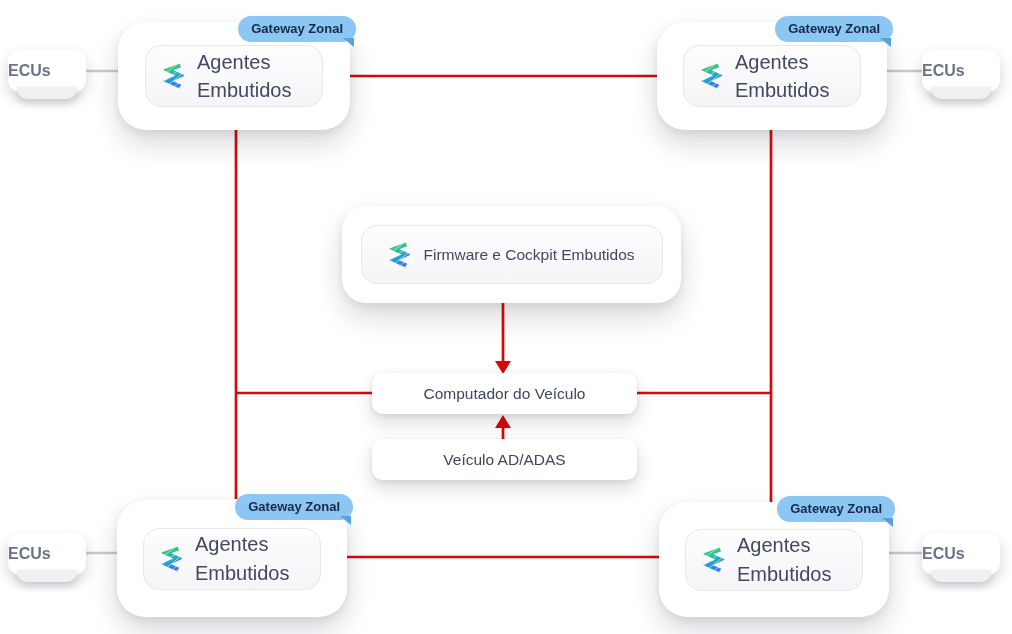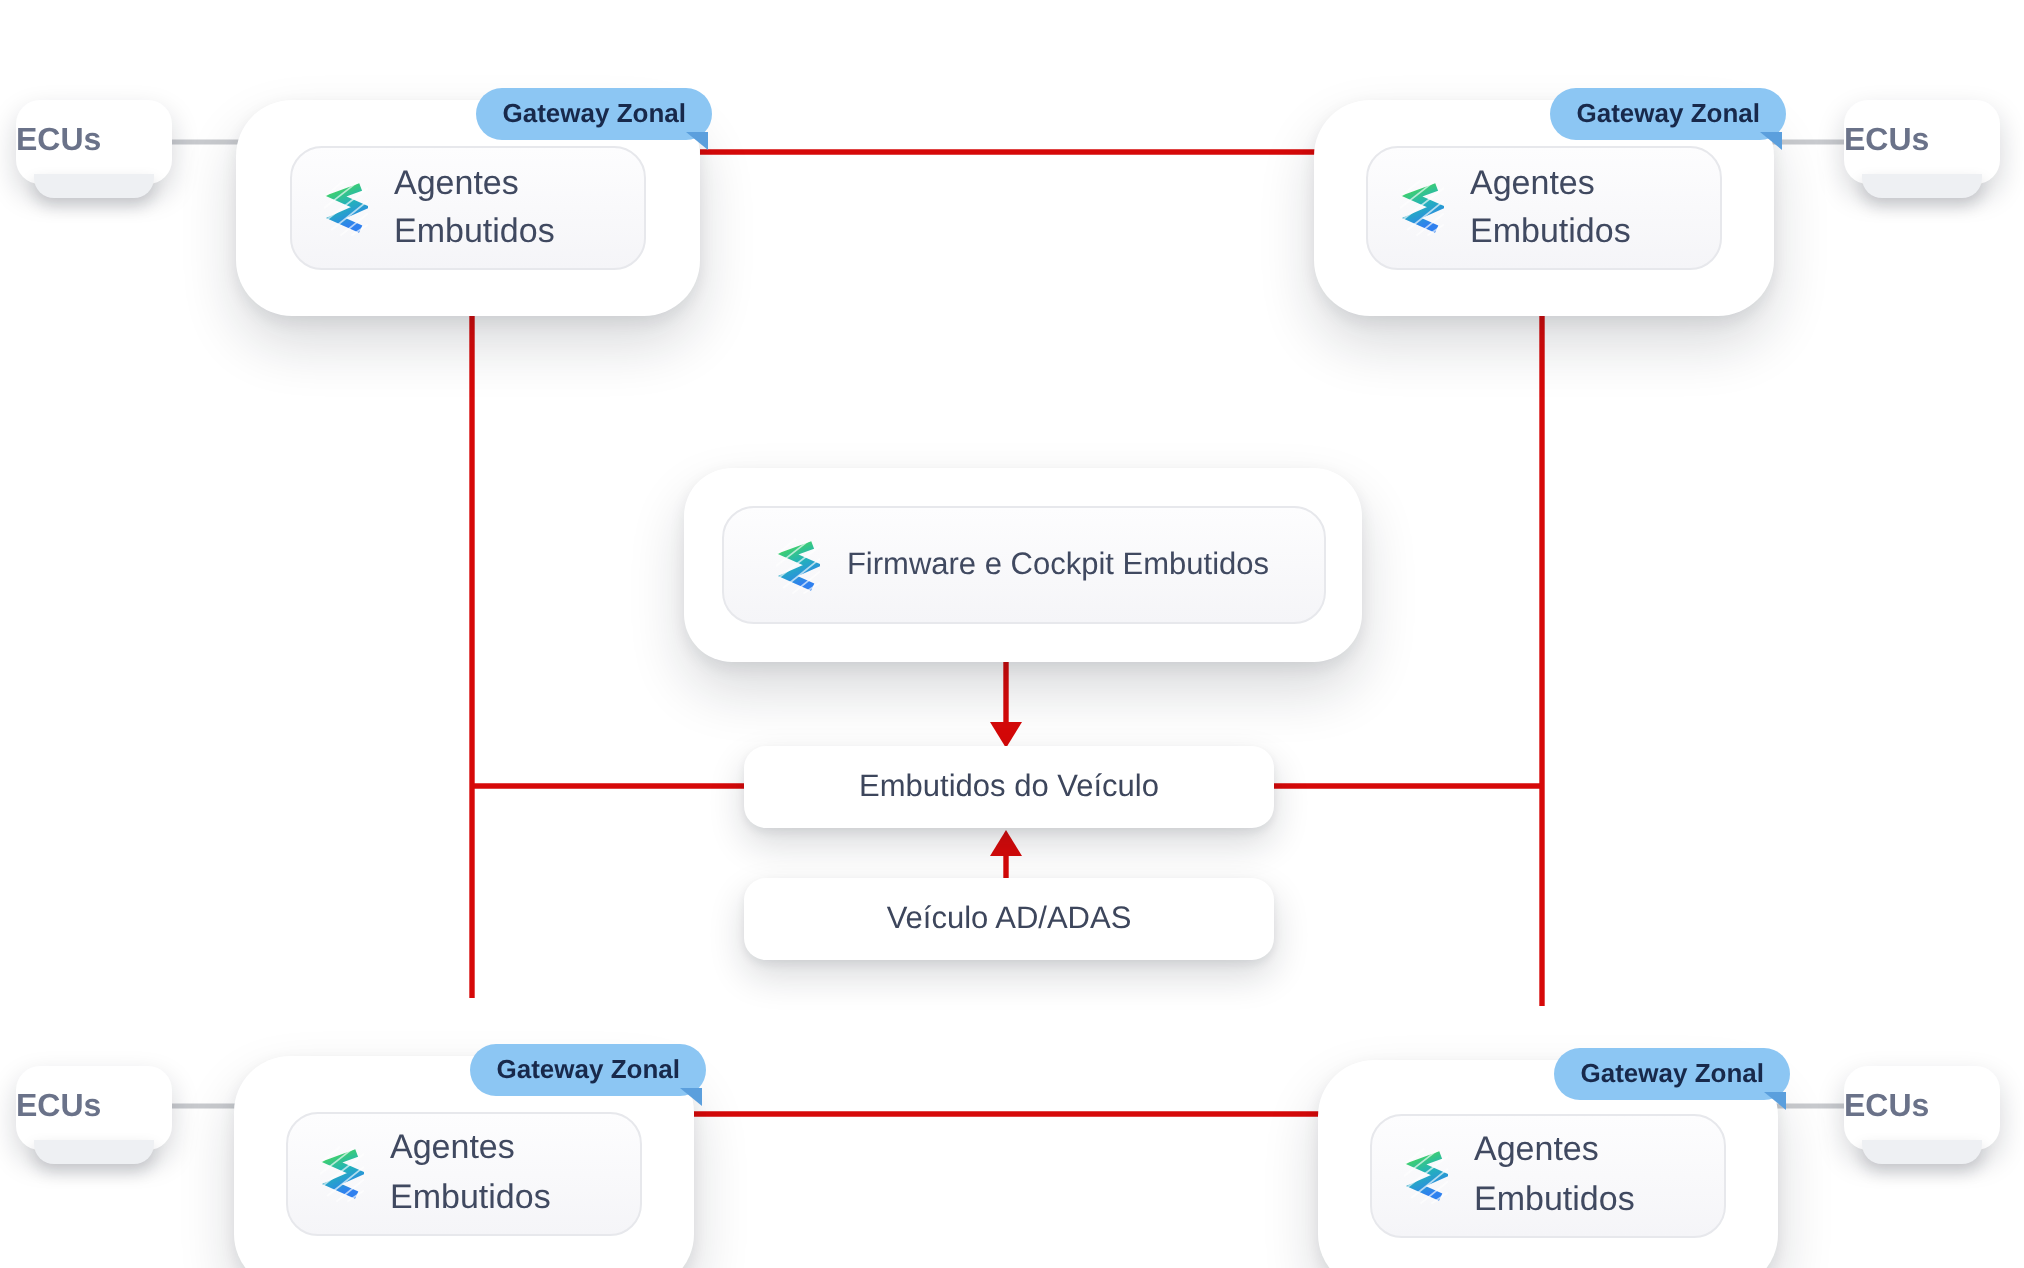--- a/index.html
+++ b/index.html
@@ -5,21 +5,21 @@
   html,body{margin:0;padding:0;background:#ffffff;}
   .stage{
     position:relative;width:1012px;height:634px;overflow:hidden;
     font-family:"Liberation Sans","DejaVu Sans",sans-serif;
     background:#ffffff;
   }
   svg.wires{position:absolute;left:0;top:0;z-index:1;}
   .card{
     position:absolute;background:#ffffff;border-radius:28px;z-index:2;
     box-shadow:0 14px 28px rgba(17,24,39,.16),0 3px 8px rgba(17,24,39,.08);
-    display:flex;align-items:center;justify-content:center;margin-top:28px;
+    display:flex;align-items:center;justify-content:center;
   }
   .card.center{border-radius:24px;}
   .badge{
     position:absolute;height:26px;line-height:26px;padding:0 13px;
     border-radius:13px;font-size:13px;font-weight:700;z-index:3;white-space:nowrap;
   }
   .badge::after{
     content:"";position:absolute;right:2px;bottom:-5px;width:11px;height:9px;
     clip-path:polygon(0 0,100% 0,100% 100%);
   }
@@ -28,21 +28,21 @@
   .badge.green{background:#c9e3cc;color:#124034;top:-5px;right:8px;}
   .badge.green::after{background:#9cc2a4;}
   .chip{
     display:flex;align-items:center;gap:13px;box-sizing:border-box;
     border:1.5px solid #e7e8ec;border-radius:16px;
     background:linear-gradient(180deg,#fdfdfe 0%,#f5f5f8 100%);
     padding:0 16px;
   }
   .gw .chip{width:178px;height:62px;}
   .center .chip{width:302px;height:59px;justify-content:center;}
-  .chip .lbl{font-size:17px;font-weight:500;color:#404960;line-height:1.42;}
+  .chip .lbl{font-size:20px;font-weight:500;color:#404960;line-height:1.42;}
   .gw .chip .lbl{width:94px;}
   .center .chip .lbl{white-space:nowrap;font-size:15.5px;}
   .slogo{display:block;flex:0 0 auto;}
   .ecu{
     position:absolute;width:78px;height:42px;background:#ffffff;border-radius:12px;
     display:flex;align-items:center;justify-content:flex-start;z-index:2;
     font-size:16px;font-weight:700;color:#6a7289;
     box-shadow:0 6px 14px rgba(17,24,39,.18);
   }
   .ecu::after{
@@ -189,21 +189,21 @@
           <line x1="2" y1="21" x2="24" y2="4"></line>
             <line x1="4" y1="27" x2="24" y2="11"></line>
           <line x1="9" y1="30" x2="24" y2="18"></line>
             <line x1="15" y1="30" x2="24" y2="24"></line>
         </g>
       </svg>
       <span class="lbl">Agentes Embutidos</span>
     </div>
   </div>
 
-  <div class="pill" id="pill-computer">Embutidos do Veículo</div>
+  <div class="pill" id="pill-computer">Computador do Veículo</div>
   <div class="pill" id="pill-adas">Veículo AD/ADAS</div>
 
   <div class="ecu" id="ecu-tl">
       <span>ECUs</span>
     </div>
   <div class="ecu" id="ecu-tr">
       <span>ECUs</span>
     </div>
   <div class="ecu" id="ecu-bl">
       <span>ECUs</span>

